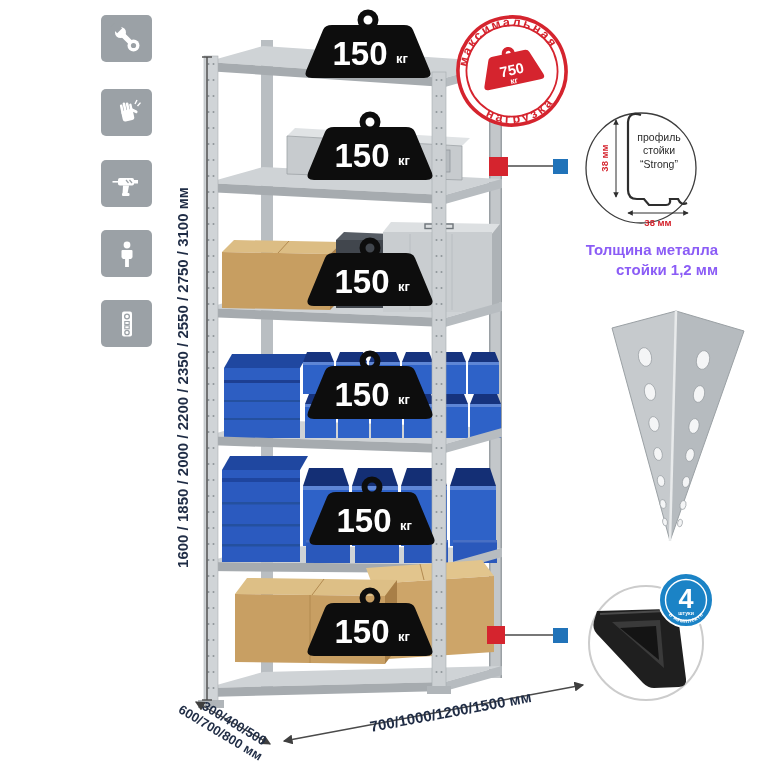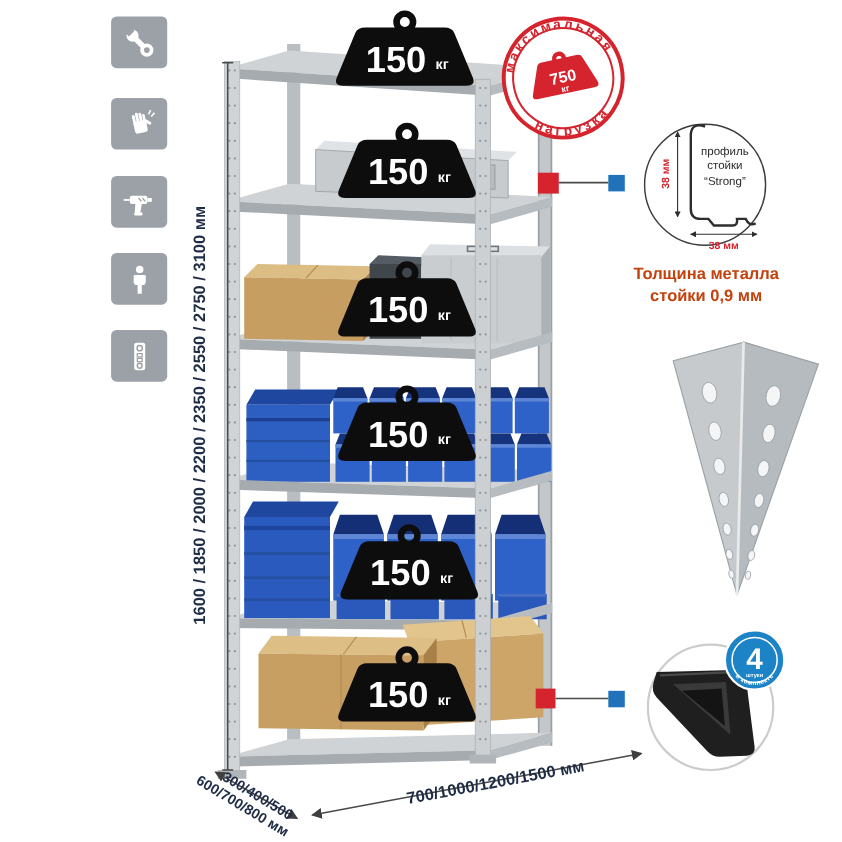--- a/index.html
+++ b/index.html
@@ -10,21 +10,21 @@
   .icon-box{position:absolute;left:101px;width:51px;height:47px;background:#9ba1a6;border-radius:5px;
             display:flex;align-items:center;justify-content:center;}
   .icon-box svg{width:34px;height:32px;}
 
   .dim-text{position:absolute;color:#1f2c45;font-weight:700;text-align:center;}
   #height-label{left:-33px;top:369px;width:430px;font-size:15px;transform:rotate(-90deg);}
   #depth-label{left:138px;top:712px;width:172px;font-size:13px;line-height:1.15;transform:rotate(31deg);}
   #depth-label .l1{padding-left:14px;}
   #width-label{left:318px;top:703px;width:265px;font-size:15px;transform:rotate(-10.6deg);}
 
-  .caption{position:absolute;color:#c2410c;font-weight:600;font-size:15px;line-height:1.35;text-align:center;}
+  .caption{position:absolute;color:#8b5cf6;font-weight:600;font-size:15px;line-height:1.35;text-align:right;}
   #profile-caption{left:566px;top:240px;width:152px;}
   #foot-caption{left:576px;top:704px;width:140px;}
 
   
   .wval{font:700 33px "Liberation Sans","DejaVu Sans",sans-serif;fill:#ffffff;text-anchor:middle;}
   .wunit{font:700 13px "Liberation Sans","DejaVu Sans",sans-serif;fill:#ffffff;}
   .stamp-arc{font:700 12.5px "Liberation Sans","DejaVu Sans",sans-serif;fill:#d5242e;letter-spacing:2px;}
   .stamp-arc-b{font:700 12.5px "Liberation Sans","DejaVu Sans",sans-serif;fill:#d5242e;letter-spacing:3px;}
   .stamp-val{font:700 14.5px "Liberation Sans","DejaVu Sans",sans-serif;fill:#fff;text-anchor:middle;}
   .stamp-unit{font:700 8px "Liberation Sans","DejaVu Sans",sans-serif;fill:#fff;text-anchor:middle;}
@@ -506,17 +506,17 @@
 
   <div id="depth-label" class="dim-text">
     <div class="l1">300/400/500</div>
     <div class="l2">600/700/800 мм</div>
   </div>
 
   <div id="width-label" class="dim-text">700/1000/1200/1500 мм</div>
 
   <div id="profile-caption" class="caption">
     <div>Толщина металла</div>
-    <div>стойки 0,9 мм</div>
+    <div>стойки 1,2 мм</div>
   </div>
 
 
 </div>
 
 </body></html>

